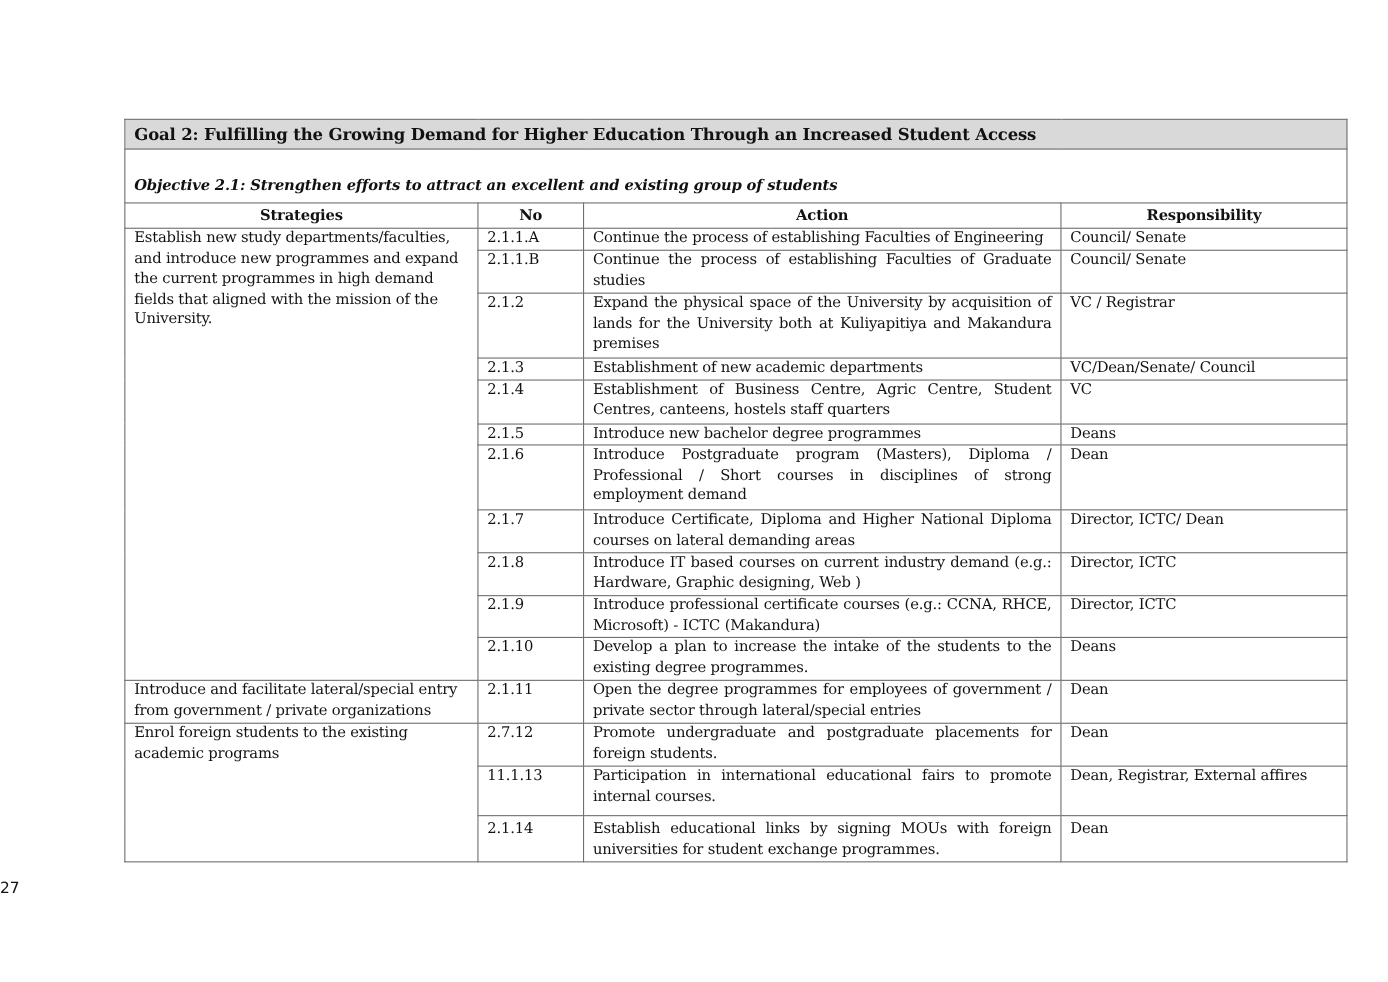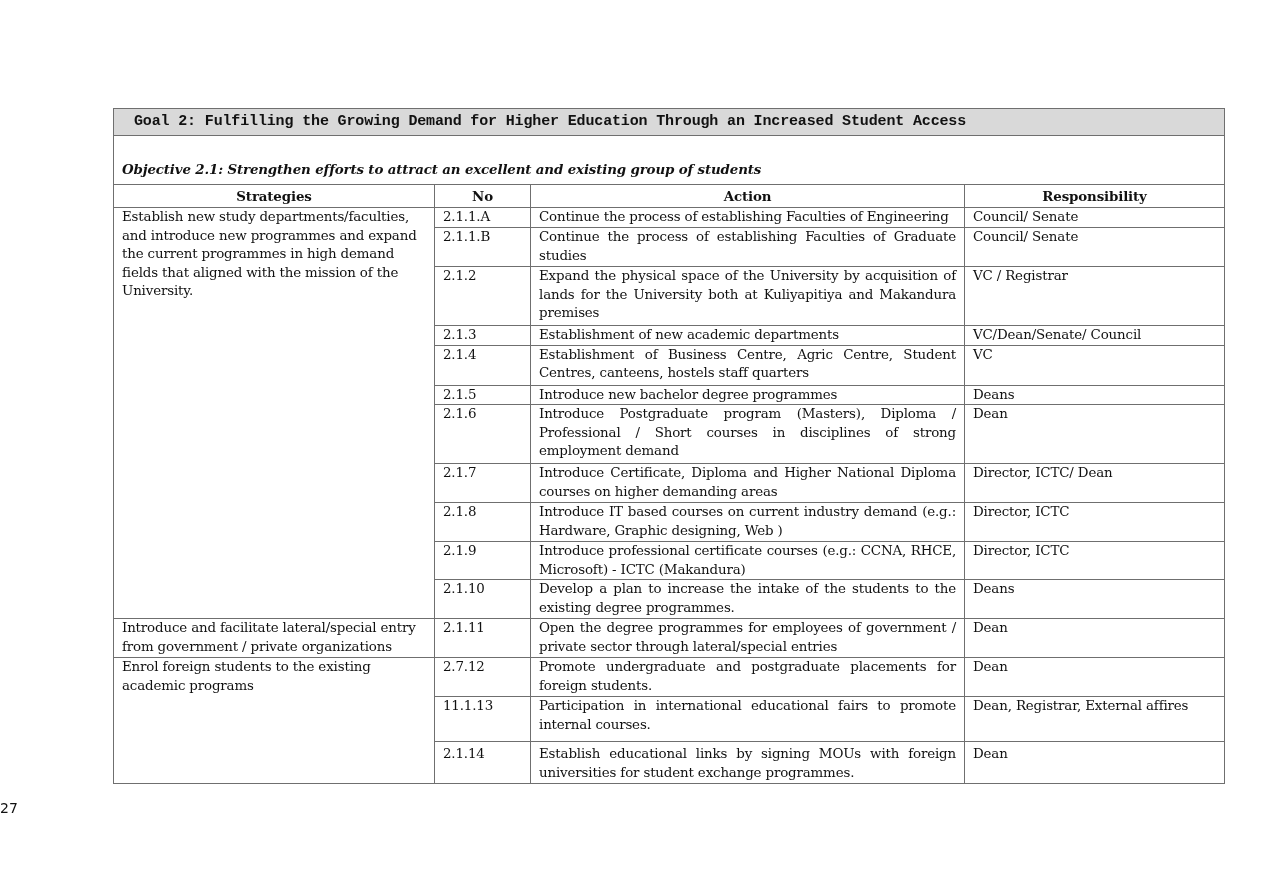--- a/index.html
+++ b/index.html
@@ -40,22 +40,21 @@
     col.c-no { width: 96px; }
     col.c-act { width: 434px; }
     col.c-resp { width: 260px; }
 
     tr.goal-row td {
       background: #d9d9d9;
       font-weight: bold;
       font-size: 15px;
       height: 26px;
       vertical-align: middle;
-      padding-left: 20px;
-      font-family: Liberation Mono, monospace;
+      padding-left: 8px;
     }
     tr.obj-row td {
       font-style: italic;
       font-weight: bold;
       height: 43px;
       vertical-align: bottom;
       padding-bottom: 5px;
       font-size: 13.4px;
     }
     tr.head-row th {
@@ -136,21 +135,21 @@
         <td class="action">Introduce new bachelor degree programmes</td>
         <td>Deans</td>
       </tr>
       <tr style="height:59px">
         <td class="num">2.1.6</td>
         <td class="action">Introduce Postgraduate program (Masters), Diploma / Professional / Short courses  in disciplines of strong employment demand</td>
         <td>Dean</td>
       </tr>
       <tr style="height:39px">
         <td class="num">2.1.7</td>
-        <td class="action">Introduce Certificate, Diploma and Higher National Diploma courses on higher demanding areas</td>
+        <td class="action">Introduce Certificate, Diploma and Higher National Diploma courses on lateral demanding areas</td>
         <td>Director, ICTC/ Dean</td>
       </tr>
       <tr style="height:39px">
         <td class="num">2.1.8</td>
         <td class="action">Introduce IT based courses on current industry demand (e.g.: Hardware, Graphic designing, Web )</td>
         <td>Director, ICTC</td>
       </tr>
       <tr style="height:38px">
         <td class="num">2.1.9</td>
         <td class="action">Introduce professional certificate courses (e.g.: CCNA, RHCE, Microsoft) - ICTC (Makandura)</td>

